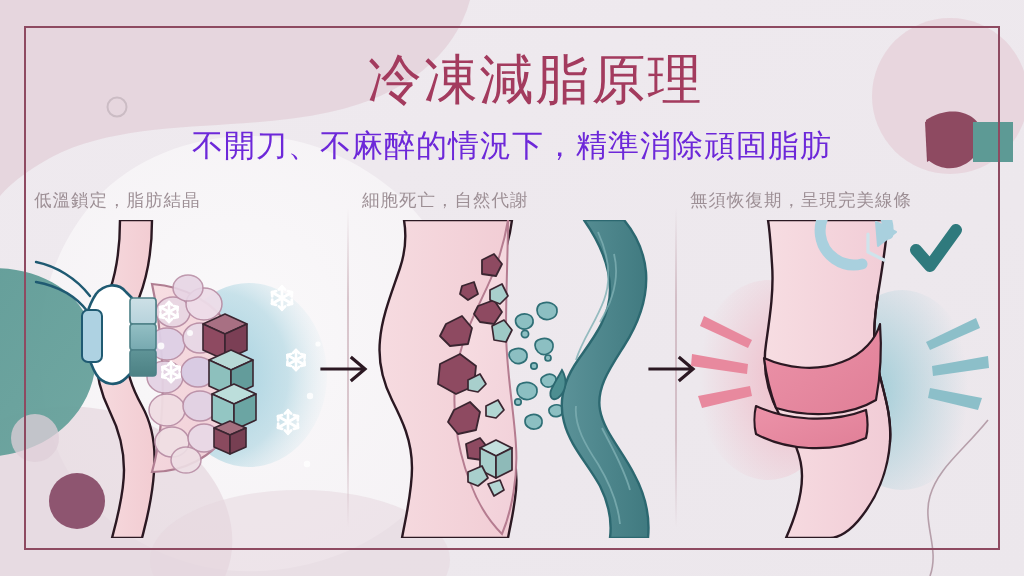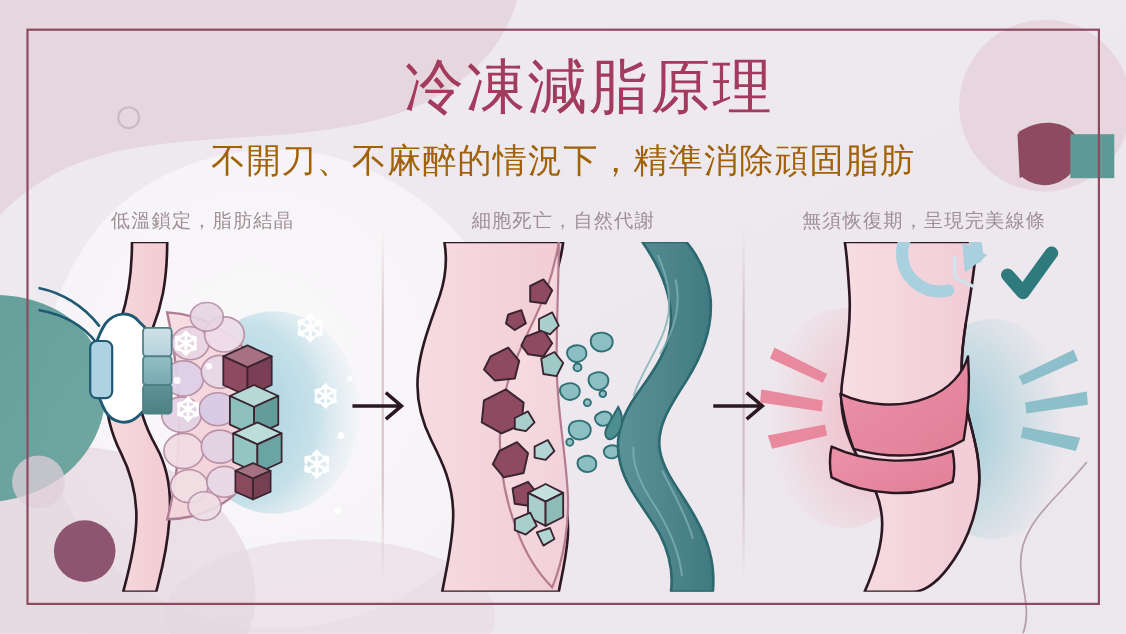--- a/index.html
+++ b/index.html
@@ -29,37 +29,36 @@
     letter-spacing:2px;
     color:#a33b5e;
     font-weight:400;
     padding-left:47px;
   }
   .subtitle{
     position:absolute; left:0; right:0; top:128px;
     text-align:center;
     font-size:31px; line-height:1.15;
     letter-spacing:1px;
-    color:#a16207;
+    color:#6d28d9;
     font-weight:400;
   }
 
   
   .panels{
     position:absolute; left:34px; top:188px; width:956px; height:350px;
     display:flex; align-items:flex-start;
   }
   .panel{
     position:relative;
     width:300px; height:350px;
     flex:0 0 300px;
   }
   .panel-caption{
     position:absolute; left:0; right:0; top:0;
-    text-align:center;
     font-size:17.5px;
     letter-spacing:1px;
     color:#9d8f95;
   }
   .panel-art{
     position:absolute; left:0; top:32px; width:300px; height:318px;
   }
   .divider{
     flex:0 0 28px; width:28px; height:320px;
     position:relative;

